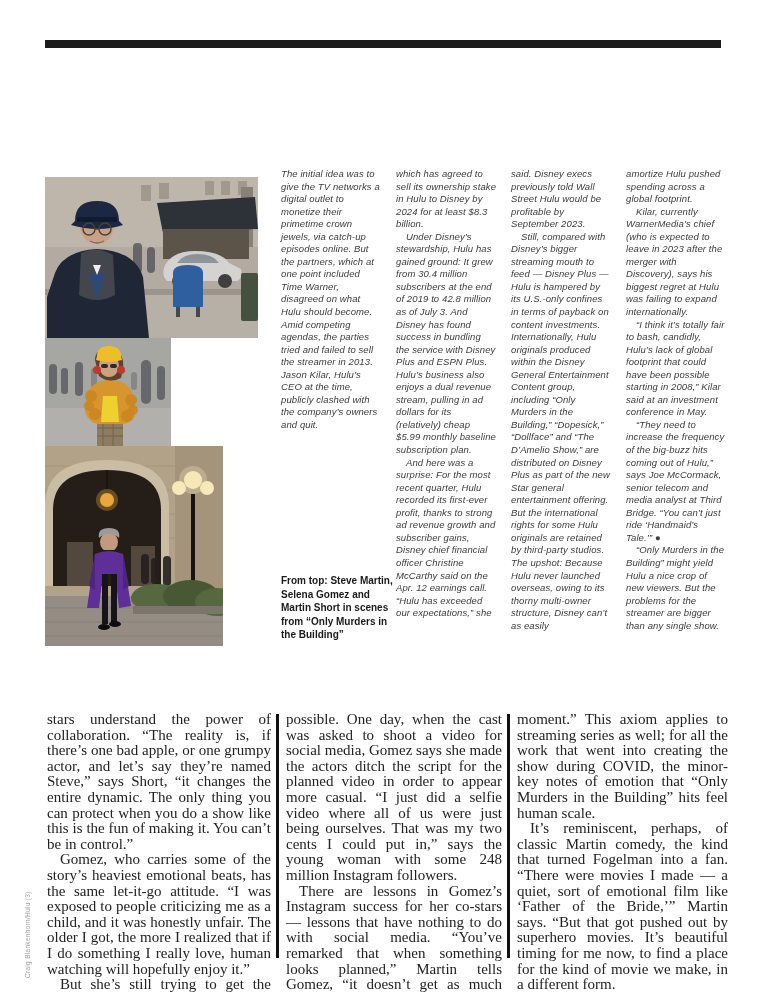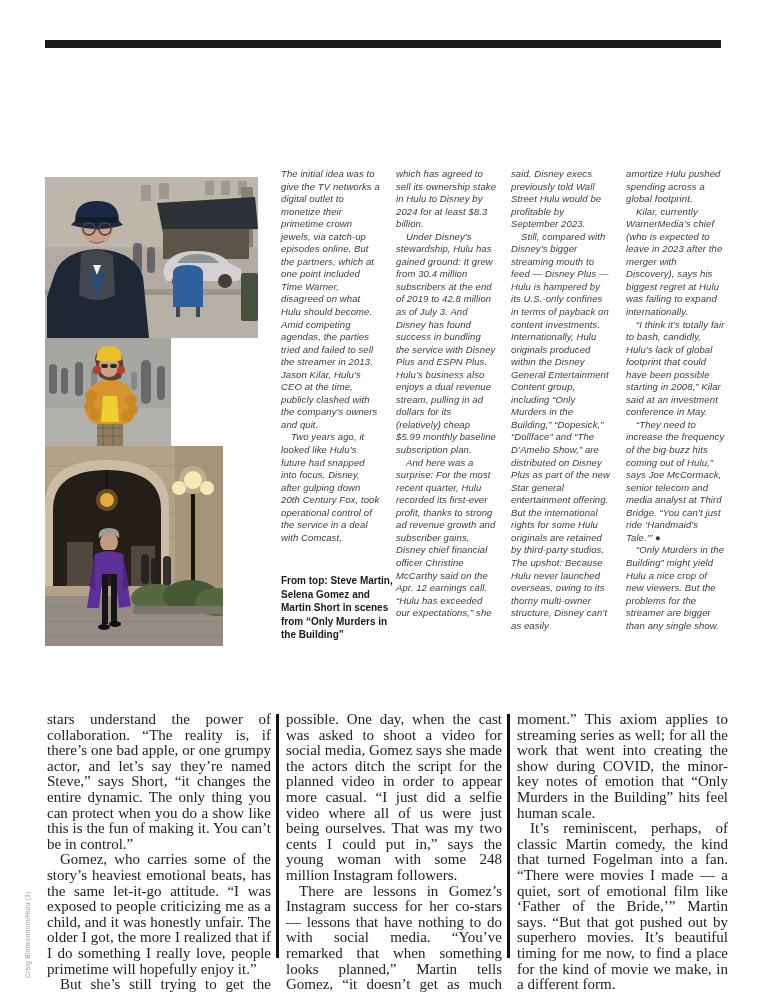--- a/index.html
+++ b/index.html
@@ -239,21 +239,20 @@
         <rect x="57" y="128" width="6" height="50" fill="#16141a"></rect>
         <rect x="66" y="128" width="6" height="50" fill="#16141a"></rect>
         <ellipse cx="59" cy="181" rx="6" ry="3" fill="#0d0c10"></ellipse>
         <ellipse cx="70" cy="178" rx="6" ry="3" fill="#0d0c10"></ellipse>
       </g>
     </svg>
   </div>
 
   <div class="col col-1">
     <p>The initial idea was to give the TV networks a digital outlet to monetize their primetime crown jewels, via catch-up episodes online. But the partners, which at one point included Time Warner, disagreed on what Hulu should become. Amid competing agendas, the parties tried and failed to sell the streamer in 2013. Jason Kilar, Hulu’s CEO at the time, publicly clashed with the company’s owners and quit.</p>
-    <p class="indent">Two years ago, it looked like Hulu’s future had snapped into focus. Disney, after gulping down 20th Century Fox, took operational control of the service in a deal with Comcast,</p>
   </div>
   <div class="col col-2">
     <p>which has agreed to sell its ownership stake in Hulu to Disney by 2024 for at least $8.3 billion.</p>
     <p class="indent">Under Disney’s stewardship, Hulu has gained ground: It grew from 30.4 million subscribers at the end of 2019 to 42.8 million as of July 3. And Disney has found success in bundling the service with Disney Plus and ESPN Plus. Hulu’s business also enjoys a dual revenue stream, pulling in ad dollars for its (relatively) cheap $5.99 monthly baseline subscription plan.</p>
     <p class="indent">And here was a surprise: For the most recent quarter, Hulu recorded its first-ever profit, thanks to strong ad revenue growth and subscriber gains, Disney chief financial officer Christine McCarthy said on the Apr. 12 earnings call. “Hulu has exceeded our expectations,” she</p>
   </div>
   <div class="col col-3">
     <p>said. Disney execs previously told Wall Street Hulu would be profitable by September 2023.</p>
     <p class="indent">Still, compared with Disney’s bigger streaming mouth to feed — Disney Plus — Hulu is hampered by its U.S.-only confines in terms of payback on content investments. Internationally, Hulu originals produced within the Disney General Entertainment Content group, including “Only Murders in the Building,” “Dopesick,” “Dollface” and “The D’Amelio Show,” are distributed on Disney Plus as part of the new Star general entertainment offering. But the international rights for some Hulu originals are retained by third-party studios. The upshot: Because Hulu never launched overseas, owing to its thorny multi-owner structure, Disney can’t as easily</p>
   </div>
@@ -262,21 +261,21 @@
     <p class="indent">Kilar, currently WarnerMedia’s chief (who is expected to leave in 2023 after the merger with Discovery), says his biggest regret at Hulu was failing to expand internationally.</p>
     <p class="indent">“I think it’s totally fair to bash, candidly, Hulu’s lack of global footprint that could have been possible starting in 2008,” Kilar said at an investment conference in May.</p>
     <p class="indent">“They need to increase the frequency of the big-buzz hits coming out of Hulu,” says Joe McCormack, senior telecom and media analyst at Third Bridge. “You can’t just ride ‘Handmaid’s Tale.’” ●</p>
     <p class="indent">“Only Murders in the Building” might yield Hulu a nice crop of new viewers. But the problems for the streamer are bigger than any single show.</p>
   </div>
 
   <div class="caption">From top: Steve Martin, Selena Gomez and Martin Short in scenes from “Only Murders in the Building”</div>
 
   <div class="bcol bcol-1">
     <p>stars understand the power of collaboration. “The reality is, if there’s one bad apple, or one grumpy actor, and let’s say they’re named Steve,” says Short, “it changes the entire dynamic. The only thing you can protect when you do a show like this is the fun of making it. You can’t be in control.”</p>
-    <p class="indent">Gomez, who carries some of the story’s heaviest emotional beats, has the same let-it-go attitude. “I was exposed to people criticizing me as a child, and it was honestly unfair. The older I got, the more I realized that if I do something I really love, people primetime will hopefully enjoy it.”</p>
+    <p class="indent">Gomez, who carries some of the story’s heaviest emotional beats, has the same let-it-go attitude. “I was exposed to people criticizing me as a child, and it was honestly unfair. The older I got, the more I realized that if I do something I really love, human watching will hopefully enjoy it.”</p>
     <p class="indent">But she’s still trying to get the show in front of as many possible viewers as</p>
   </div>
   <div class="vrule vrule-1"></div>
   <div class="bcol bcol-2">
     <p>possible. One day, when the cast was asked to shoot a video for social media, Gomez says she made the actors ditch the script for the planned video in order to appear more casual. “I just did a selfie video where all of us were just being ourselves. That was my two cents I could put in,” says the young woman with some 248 million Instagram followers.</p>
     <p class="indent">There are lessons in Gomez’s Instagram success for her co-stars — lessons that have nothing to do with social media. “You’ve remarked that when something looks planned,” Martin tells Gomez, “it doesn’t get as much attention as something that looks spontaneous and created right in the</p>
   </div>
   <div class="vrule vrule-2"></div>
   <div class="bcol bcol-3">
     <p>moment.” This axiom applies to streaming series as well; for all the work that went into creating the show during COVID, the minor-key notes of emotion that “Only Murders in the Building” hits feel human scale.</p>

